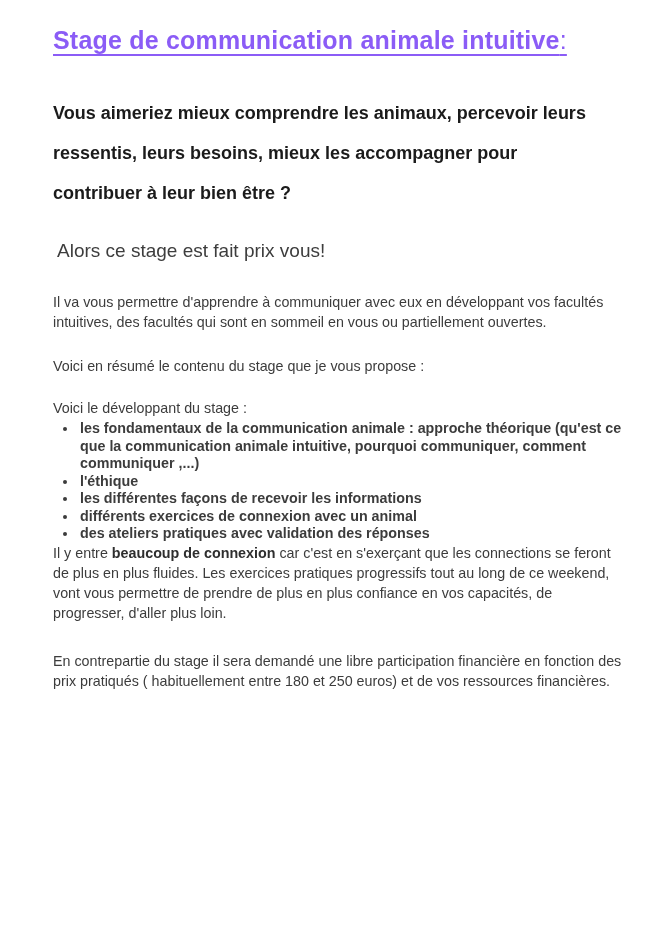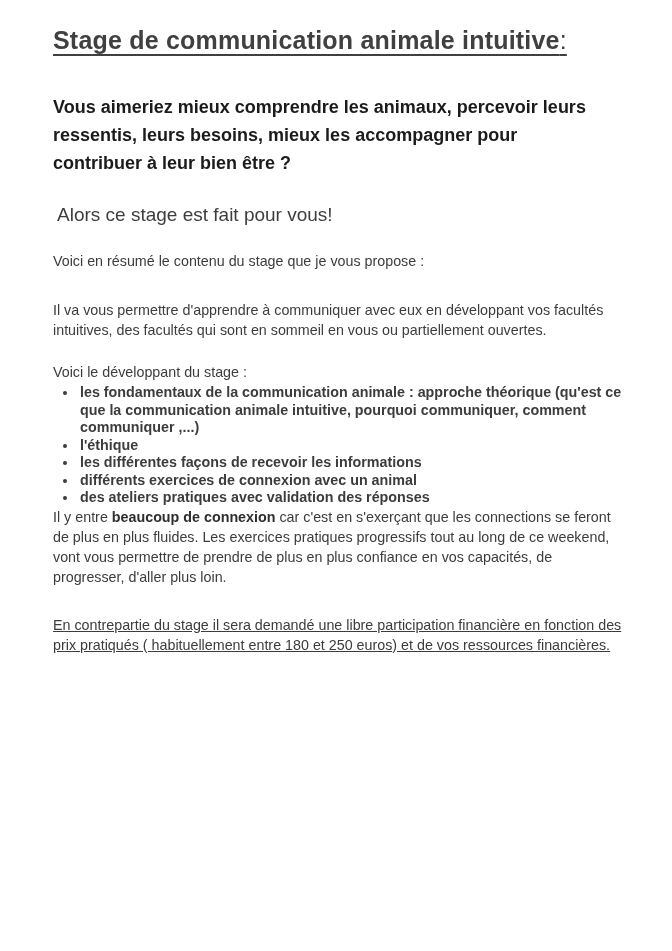--- a/index.html
+++ b/index.html
@@ -18,35 +18,35 @@
     box-sizing: border-box;
     width: 672px;
     height: 951px;
     padding: 26px 50px 0 53px;
     background: #ffffff;
   }
   .title {
     margin: 0;
     font-size: 25px;
     font-weight: 700;
-    color: #404040;
+    color: #8b5cf6;
     letter-spacing: 0.2px;
     text-decoration: underline;
     text-decoration-thickness: 2px;
     text-underline-offset: 5px;
   }
   .title .colon {
     font-weight: 400;
   }
   .lead {
     margin: 38px 0 0 0;
     max-width: 552px;
     font-size: 18px;
     font-weight: 700;
-    line-height: 28px;
+    line-height: 40px;
     color: #1b1b1b;
   }
   .tagline {
     margin: 26px 0 0 0;
     padding-left: 4px;
     font-size: 19px;
     font-weight: 400;
     line-height: 24px;
     color: #3d3d3d;
   }
@@ -68,36 +68,36 @@
     font-weight: bold;
   }
   ul.program li {
     font-size: 14.3px;
     line-height: 17.5px;
     color: #3c3c3c;
     margin: 0;
     padding-left: 2px;
   }
   .para-practice { margin: 0; }
-  .para-payment  { margin: 28px 0 0 0; text-decoration: underline; }
+  .para-payment  { margin: 28px 0 0 0; }
 </style>
 </head>
 <body>
 
 <div class="page">
 
   <h1 class="title"><span>Stage de communication animale intuitive</span><span class="colon">:</span></h1>
 
   <p class="lead">Vous aimeriez mieux comprendre les animaux, percevoir leurs ressentis, leurs besoins, mieux les accompagner pour contribuer à leur bien être ?</p>
 
-  <p class="tagline">Alors ce stage est fait pour vous!</p>
+  <p class="tagline">Alors ce stage est fait prix vous!</p>
+
+  <p class="body-text para-intro">Il va vous permettre d'apprendre à communiquer avec eux en développant vos facultés intuitives, des facultés qui sont en sommeil en vous ou partiellement ouvertes.</p>
 
   <p class="body-text para-summary">Voici en résumé le contenu du stage que je vous propose :</p>
-
-  <p class="body-text para-intro">Il va vous permettre d'apprendre à communiquer avec eux en développant vos facultés intuitives, des facultés qui sont en sommeil en vous ou partiellement ouvertes.</p>
 
   <div class="block-goal">
     <p class="body-text">Voici le développant du stage :</p>
     <ul class="program">
         <li>les fondamentaux de la communication animale : approche théorique (qu'est ce que la communication animale intuitive, pourquoi communiquer, comment communiquer ,...)</li>
         <li>l'éthique</li>
         <li>les différentes façons de recevoir les informations</li>
         <li>différents exercices de connexion avec un animal</li>
         <li>des ateliers pratiques avec validation des réponses</li>
       </ul>

